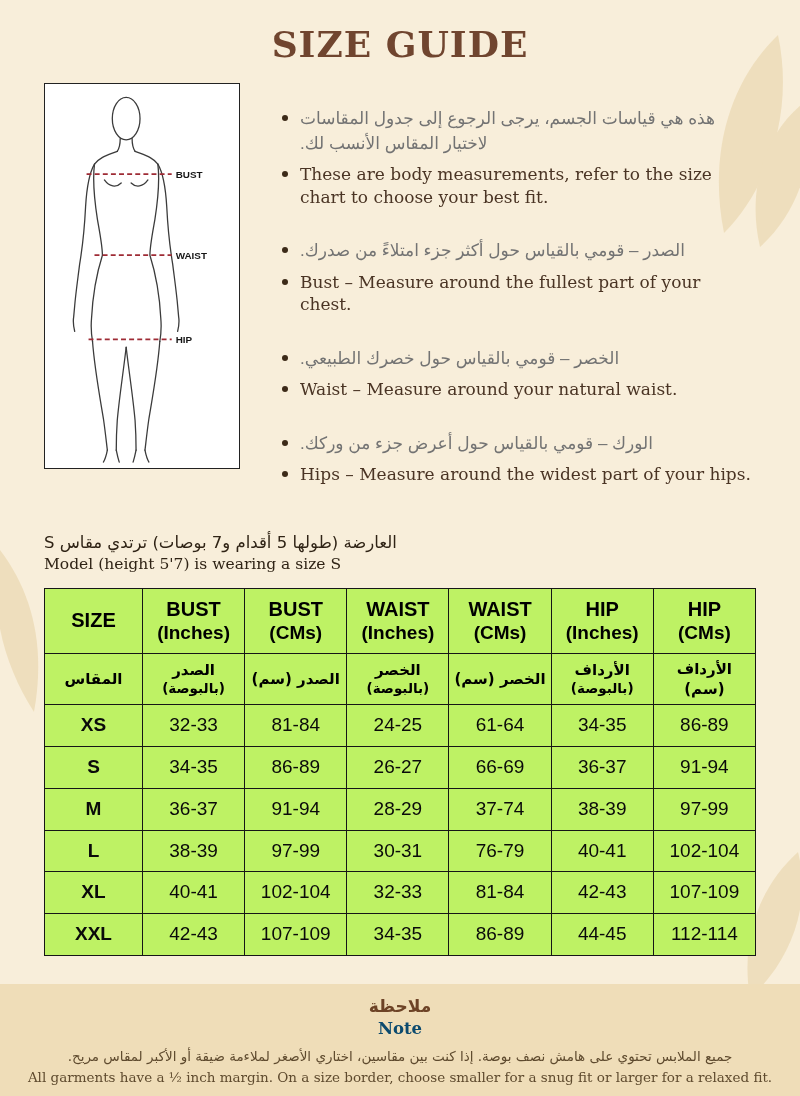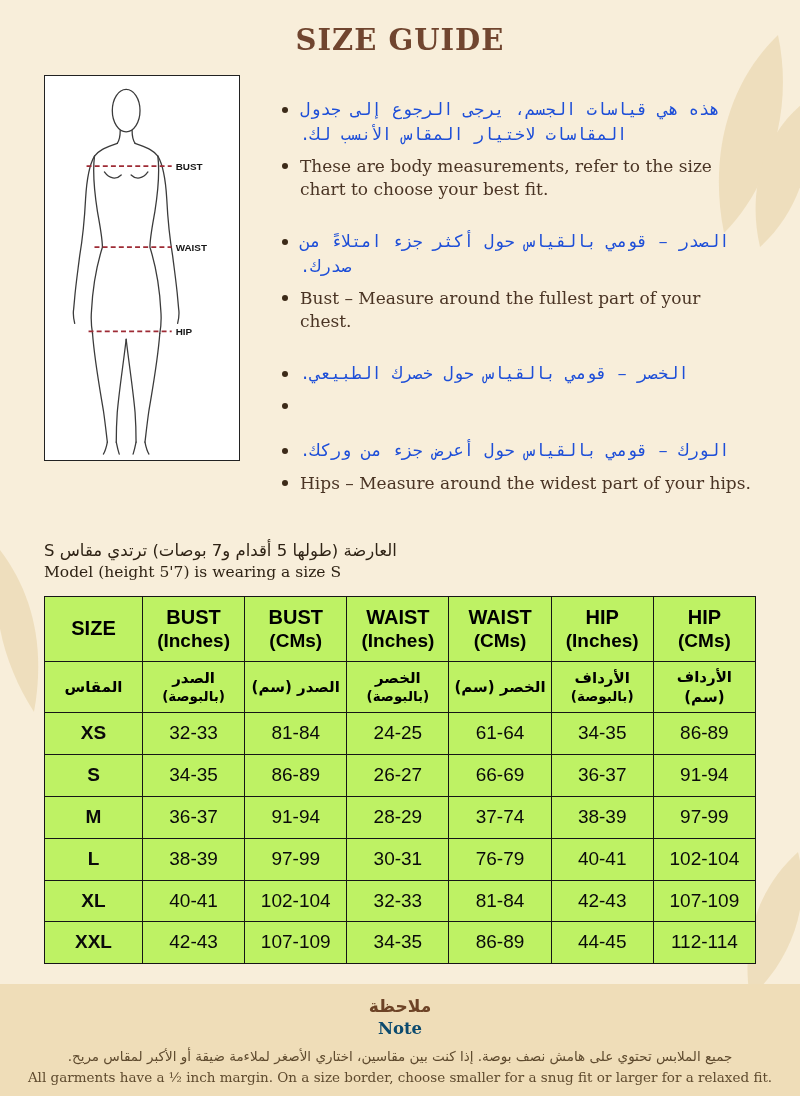--- a/index.html
+++ b/index.html
@@ -10,31 +10,31 @@
     background:#f8eeda; overflow:hidden;
     font-family:"DejaVu Serif", serif;
   }
   .deco { position:absolute; opacity:.55; z-index:0; }
   .deco-tr { top:35px; right:-8px; }
   .deco-l  { top:550px; left:-6px; }
   .deco-br { top:852px; right:-6px; }
 
   .header { position:relative; z-index:1; text-align:center; padding-top:20px; }
   .logo  { font-family:"DejaVu Serif", serif; font-weight:700; font-size:41px; line-height:1.1; color:#20120a; letter-spacing:.5px; }
-  .title { font-family:"DejaVu Serif", serif; font-weight:700; font-size:29px; color:#70452f; letter-spacing:1px; margin-top:3px; }
+  .title { font-family:"DejaVu Serif", serif; font-weight:700; font-size:36px; color:#70452f; letter-spacing:1px; margin-top:3px; }
 
   .main { position:relative; z-index:1; display:flex; gap:42px; padding:0 44px; margin-top:18px; }
   .figure-box { flex:none; width:196px; height:386px; background:#ffffff; border:1.6px solid #222; }
   .figure { display:block; width:100%; height:100%; }
 
   .bullets { flex:1; padding-top:24px; }
   .group { margin-bottom:31px; }
   .item { display:flex; gap:12px; margin-bottom:7px; }
   .dot { flex:none; width:6px; height:6px; border-radius:50%; background:#3c2a18; margin-top:8px; }
-  .ar { direction:rtl; text-align:left; font-family:Liberation Mono, monospace; font-size:17px; line-height:1.45; color:#1d4ed8; }
+  .ar { direction:rtl; text-align:left; font-family:Liberation Sans, sans-serif; font-size:17px; line-height:1.45; color:#737373; }
   .en { font-family:"DejaVu Serif", serif; font-size:17px; line-height:1.32; color:#4a3424; }
 
   .model-note { position:relative; z-index:1; margin-top:16px; padding:0 44px; }
   .model-ar { direction:rtl; text-align:left; font-family:"DejaVu Sans", sans-serif; font-size:16.5px; color:#2f2315; }
   .model-en { font-family:"DejaVu Serif", serif; font-size:15.5px; color:#2f2315; margin-top:3px; }
 
   .size-table {
     position:relative; z-index:1;
     margin:15px 44px 0; width:712px; table-layout:fixed;
     border-collapse:collapse; background:#bef264;
@@ -139,20 +139,21 @@
           <div class="en">Bust – Measure around the fullest part of your chest.</div>
         </div>
       </div>
       <div class="group">
         <div class="item">
           <span class="dot"></span>
           <div class="ar">الخصر – قومي بالقياس حول خصرك الطبيعي.</div>
         </div>
         <div class="item">
           <span class="dot"></span>
+          <div class="en">Waist – Measure around your natural waist.</div>
         </div>
       </div>
       <div class="group">
         <div class="item">
           <span class="dot"></span>
           <div class="ar">الورك – قومي بالقياس حول أعرض جزء من وركك.</div>
         </div>
         <div class="item">
           <span class="dot"></span>
           <div class="en">Hips – Measure around the widest part of your hips.</div>

